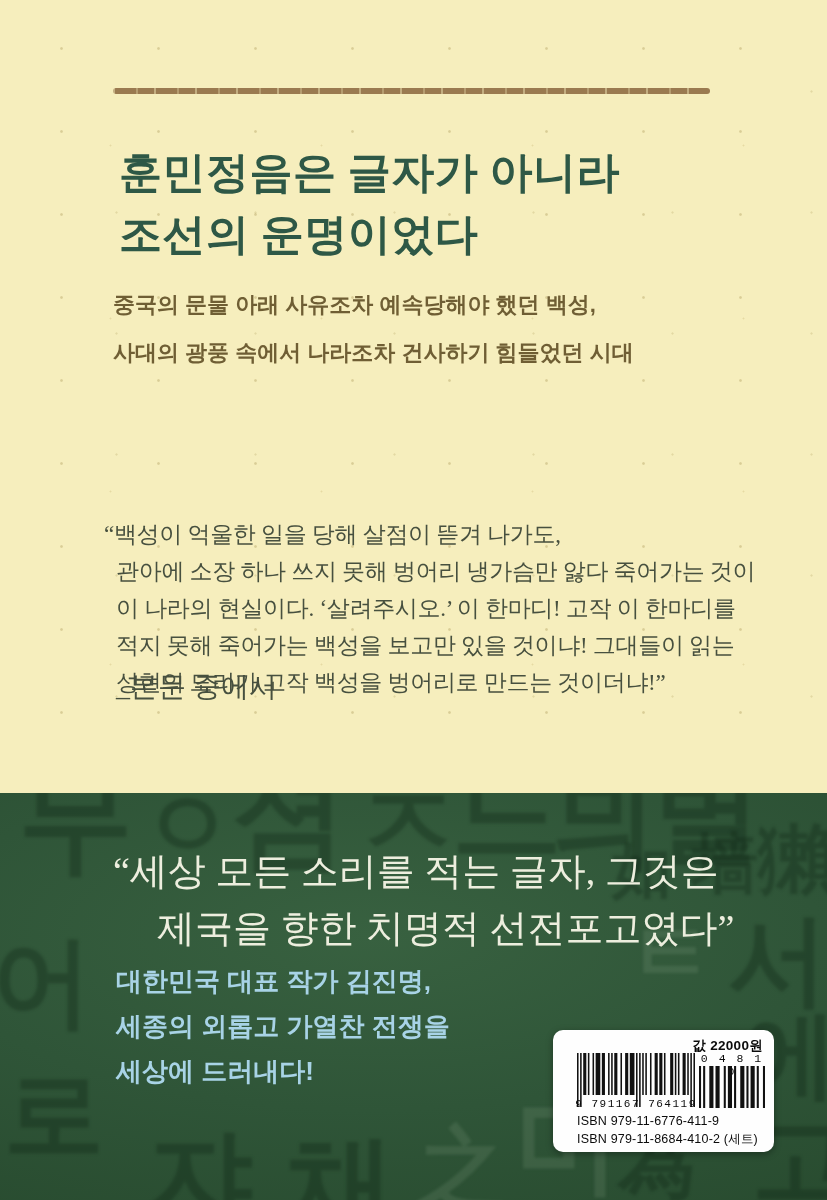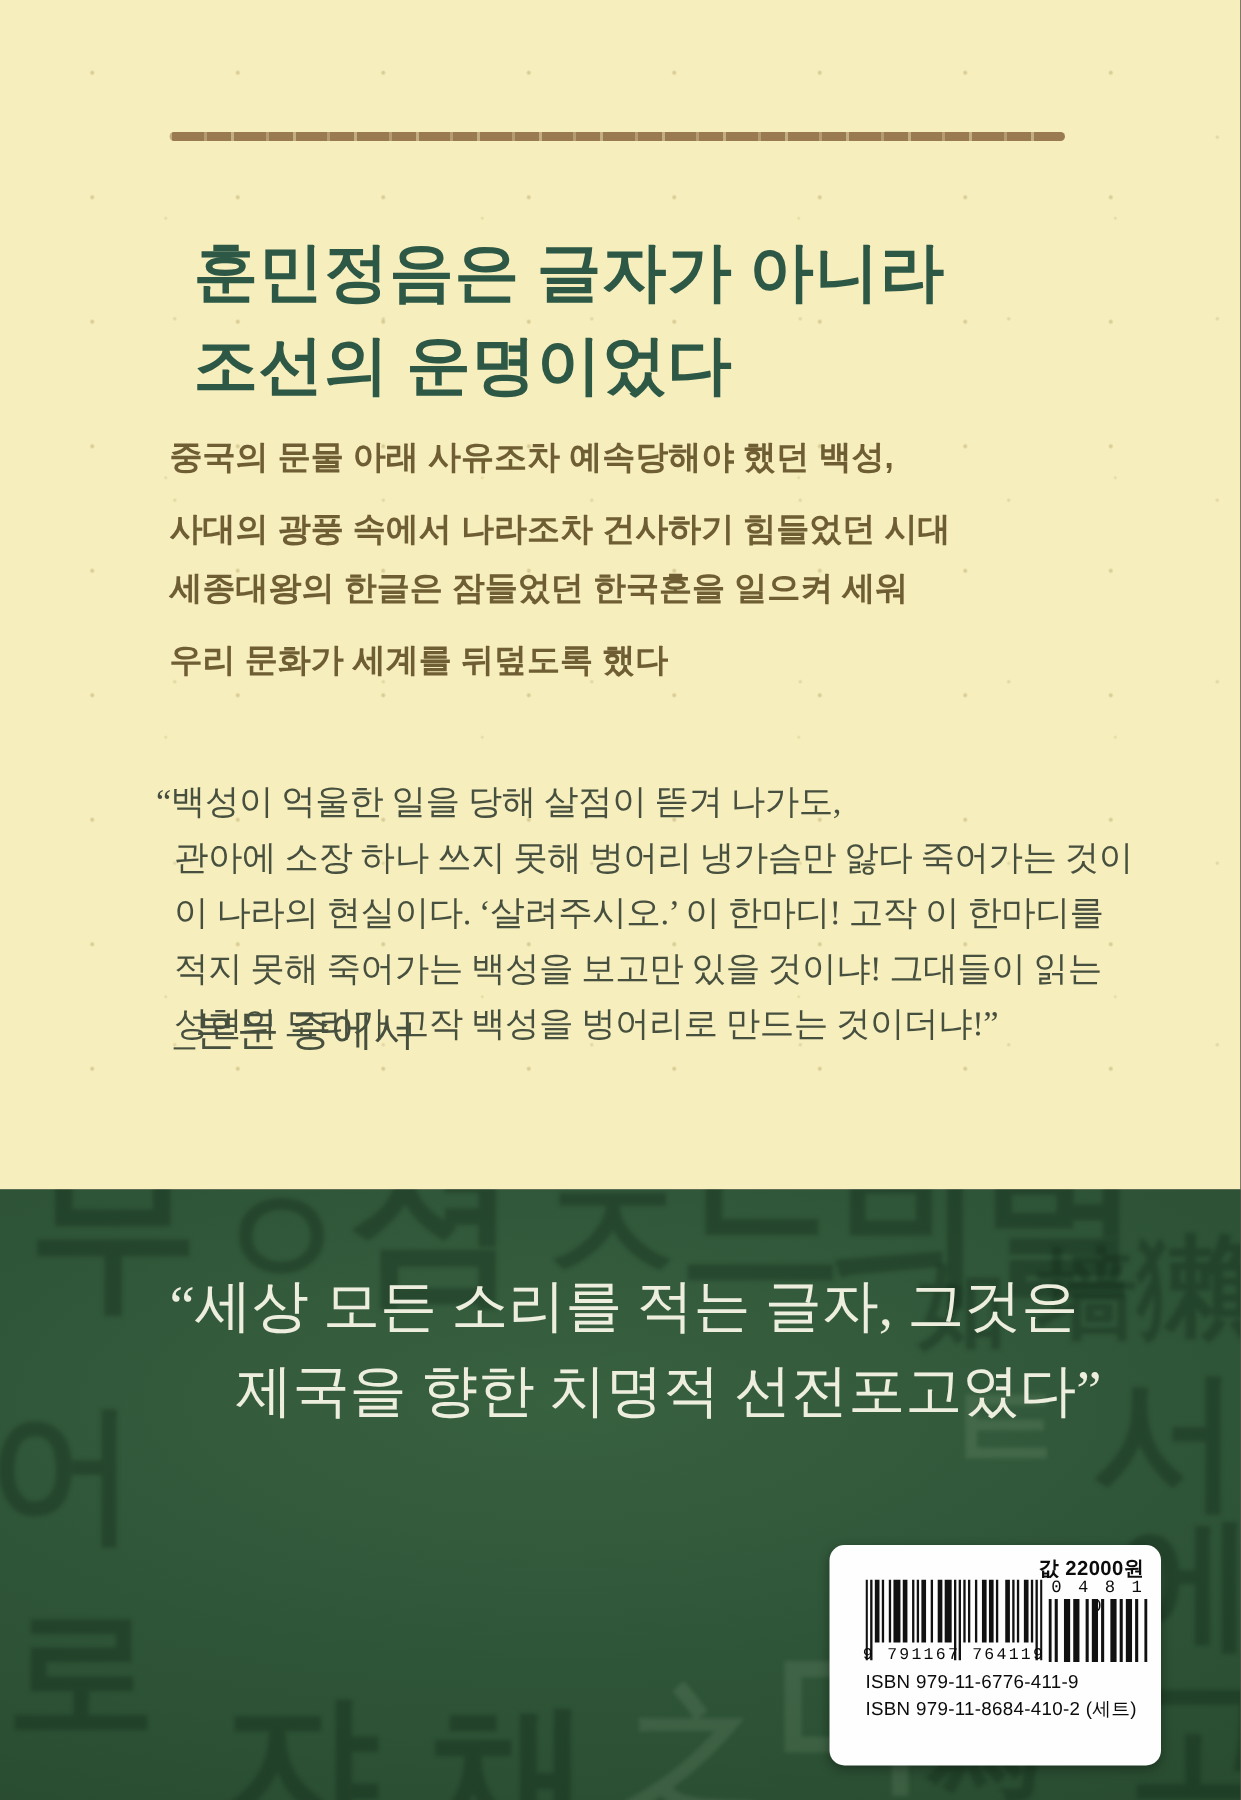--- a/index.html
+++ b/index.html
@@ -22,21 +22,21 @@
     position:absolute;left:113px;top:88px;width:597px;height:6px;
     background-color:var(--rule-brown,#9a7a50);border-radius:3px;
     background-image:repeating-linear-gradient(90deg,
       rgba(246,238,189,.45) 0 2px, transparent 2px 23px,
       rgba(246,238,189,.30) 23px 25px, transparent 25px 41px);
   }
   .headline{
     position:absolute;left:111px;top:134px;width:680px;
     font-family:"Liberation Serif","DejaVu Serif",serif;
     font-size:43px;line-height:62px;font-weight:600;letter-spacing:.5px;
-    color:var(--heading-green,#2e5846);white-space:pre-line;margin:18px;
+    color:var(--heading-green,#2e5846);white-space:pre-line;margin:8px;
   }
   .para{
     position:absolute;left:113px;width:690px;margin:0;
     font-size:22px;line-height:48px;font-weight:700;
     color:var(--body-olive,#6f5e34);white-space:pre-line;
   }
   .para1{top:281px;}
   .para2{top:368px;}
   .excerpt{
     position:absolute;left:104px;top:516px;width:700px;
@@ -70,21 +70,21 @@
     color:var(--tagline-cream,#edeede);white-space:pre-line;
     padding-left:44px;text-indent:-44px;
   }
   .author-note{
     position:absolute;left:116px;top:166px;width:460px;
     font-size:26px;line-height:45px;font-weight:700;
     color:var(--note-blue,#a8d3e6);white-space:pre-line;
   }
   
   .barcode-label{
-    position:absolute;left:553px;top:237px;width:221px;height:147px;
+    position:absolute;left:553px;top:237px;width:221px;height:122px;
     background:#fefefe;border-radius:10px;box-shadow:0 2px 7px rgba(0,0,0,.35);
     color:#0b0b0b;
   }
   .price{position:absolute;top:7px;right:11px;font-size:13.5px;font-weight:700;letter-spacing:.3px;}
   .addon-digits{position:absolute;top:22px;left:146px;width:66px;text-align:center;
     font-size:11.5px;letter-spacing:2px;font-family:"Liberation Mono","DejaVu Sans Mono",monospace;}
   .bc-main{position:absolute;left:24px;top:23px;}
   .bc-addon{position:absolute;left:146px;top:36px;}
   .ean-digits{position:absolute;top:68px;left:20px;width:126px;text-align:center;
     font-size:11px;letter-spacing:1.5px;font-family:"Liberation Mono","DejaVu Sans Mono",monospace;}
@@ -96,22 +96,20 @@
 <body>
 
 <div class="cover">
 
   <section class="top">
     <div class="rule"></div>
     <h1 class="headline">훈민정음은 글자가 아니라
 조선의 운명이었다</h1>
     <p class="para para1">중국의 문물 아래 사유조차 예속당해야 했던 백성,
 사대의 광풍 속에서 나라조차 건사하기 힘들었던 시대</p>
-    <p class="para para2">세종대왕의 한글은 잠들었던 한국혼을 일으켜 세워
-우리 문화가 세계를 뒤덮도록 했다</p>
     <div class="excerpt">“백성이 억울한 일을 당해 살점이 뜯겨 나가도,
 관아에 소장 하나 쓰지 못해 벙어리 냉가슴만 앓다 죽어가는 것이
 이 나라의 현실이다. ‘살려주시오.’ 이 한마디! 고작 이 한마디를
 적지 못해 죽어가는 백성을 보고만 있을 것이냐! 그대들이 읽는
 성현의 도리가 고작 백성을 벙어리로 만드는 것이더냐!”</div>
     <div class="excerpt-source">_본문 중에서</div>
   </section>
 
   <section class="bottom">
     <div class="texture" id="texture" aria-hidden="true">
@@ -133,20 +131,23 @@
         <span class="t-d" style="left: 752px; top: 318px; font-size: 100px;">고</span>
         <span class="t-d" style="left: 618px; top: 332px; font-size: 78px;">為</span>
         <span class="t-l" style="left: 418px; top: 332px; font-size: 88px;">之</span>
         <span class="t-d" style="left: 285px; top: 338px; font-size: 110px;">채</span>
         <span class="t-d" style="left: 148px; top: 332px; font-size: 105px;">쟈</span>
         <span class="t-d" style="left: -8px; top: 140px; font-size: 100px;">어</span>
         <span class="t-d" style="left: 4px; top: 272px; font-size: 100px;">로</span>
       </div>
     <div class="tagline">“세상 모든 소리를 적는 글자, 그것은
 제국을 향한 치명적 선전포고였다”</div>
+    <div class="author-note">대한민국 대표 작가 김진명,
+세종의 외롭고 가열찬 전쟁을
+세상에 드러내다!</div>
 
     <div class="barcode-label">
       <div class="price">값 22000원</div>
       <div class="addon-digits">0 4 8 1 0</div>
       <svg id="bc-main" class="bc-main" width="118" height="54">
           <rect x="0.00" y="0" width="1.55" height="54" fill="#111"></rect>
           <rect x="3.11" y="0" width="1.55" height="54" fill="#111"></rect>
           <rect x="6.21" y="0" width="3.11" height="42" fill="#111"></rect>
           <rect x="10.87" y="0" width="1.55" height="42" fill="#111"></rect>
           <rect x="15.53" y="0" width="1.55" height="42" fill="#111"></rect>

